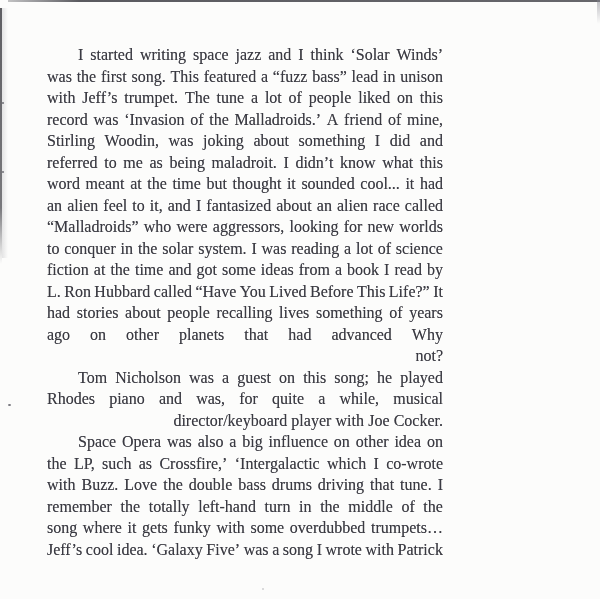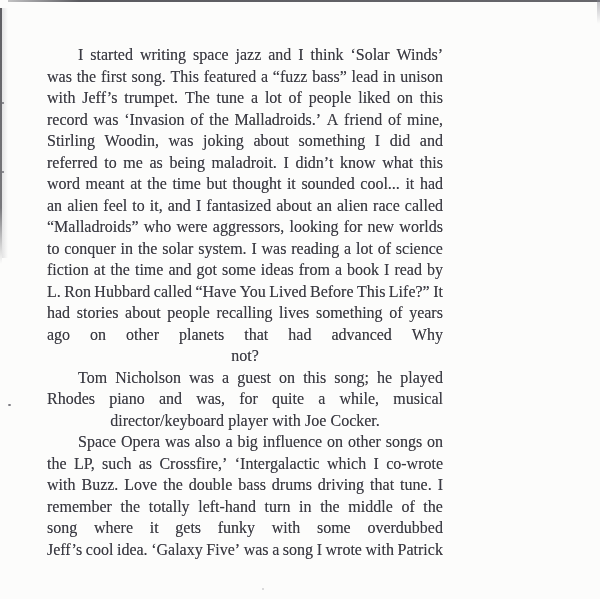--- a/index.html
+++ b/index.html
@@ -21,21 +21,21 @@
     text-shadow: 0 0 0.6px rgba(58,58,66,0.55);
   }
   .paragraph { margin: 0; }
   .line {
     display: flex;
     justify-content: space-between;
     line-height: 21.5px;
     white-space: pre;
   }
   .line.indented { padding-left: 31px; }
-  .line.unjustified { justify-content: center; gap: 4.2px; font-family: Liberation Serif, serif; }
+  .line.unjustified { justify-content: flex-end; gap: 4.2px; font-family: Liberation Serif, serif; }
 
   
   .scan-edge-top {
     position: absolute; top: 0; left: 8px; right: 0; height: 2px;
     background: linear-gradient(to right,
       rgba(60,60,66,0.30), rgba(45,45,52,0.78) 12%, rgba(45,45,52,0.72));
   }
   .scan-edge-left {
     position: absolute; left: 0; top: 8px; width: 2px; height: 256px;
     background: linear-gradient(to bottom,
@@ -85,21 +85,21 @@
         <div class="line"><span>had</span><span>stories</span><span>about</span><span>people</span><span>recalling</span><span>lives</span><span>something</span><span>of</span><span>years</span></div>
         <div class="line"><span>ago</span><span>on</span><span>other</span><span>planets</span><span>that</span><span>had</span><span>advanced</span><span>Why</span></div>
         <div class="line unjustified"><span>not?</span></div>
       </div>
       <div class="paragraph">
         <div class="line indented"><span>Tom</span><span>Nicholson</span><span>was</span><span>a</span><span>guest</span><span>on</span><span>this</span><span>song;</span><span>he</span><span>played</span></div>
         <div class="line"><span>Rhodes</span><span>piano</span><span>and</span><span>was,</span><span>for</span><span>quite</span><span>a</span><span>while,</span><span>musical</span></div>
         <div class="line unjustified"><span>director/keyboard</span><span>player</span><span>with</span><span>Joe</span><span>Cocker.</span></div>
       </div>
       <div class="paragraph">
-        <div class="line indented"><span>Space</span><span>Opera</span><span>was</span><span>also</span><span>a</span><span>big</span><span>influence</span><span>on</span><span>other</span><span>songs</span><span>on</span></div>
+        <div class="line indented"><span>Space</span><span>Opera</span><span>was</span><span>also</span><span>a</span><span>big</span><span>influence</span><span>on</span><span>other</span><span>idea</span><span>on</span></div>
         <div class="line"><span>the</span><span>LP,</span><span>such</span><span>as</span><span>Crossfire,’</span><span>‘Intergalactic</span><span>which</span><span>I</span><span>co-wrote</span></div>
         <div class="line"><span>with</span><span>Buzz.</span><span>Love</span><span>the</span><span>double</span><span>bass</span><span>drums</span><span>driving</span><span>that</span><span>tune.</span><span>I</span></div>
         <div class="line"><span>remember</span><span>the</span><span>totally</span><span>left-hand</span><span>turn</span><span>in</span><span>the</span><span>middle</span><span>of</span><span>the</span></div>
-        <div class="line"><span>song</span><span>where</span><span>it</span><span>gets</span><span>funky</span><span>with</span><span>some</span><span>overdubbed</span></div>
+        <div class="line"><span>song</span><span>where</span><span>it</span><span>gets</span><span>funky</span><span>with</span><span>some</span><span>overdubbed</span><span>trumpets…</span></div>
         <div class="line"><span>Jeff’s</span><span>cool</span><span>idea.</span><span>‘Galaxy</span><span>Five’</span><span>was</span><span>a</span><span>song</span><span>I</span><span>wrote</span><span>with</span><span>Patrick</span></div>
       </div>
     </div>
 </div>
 
 </body></html>

